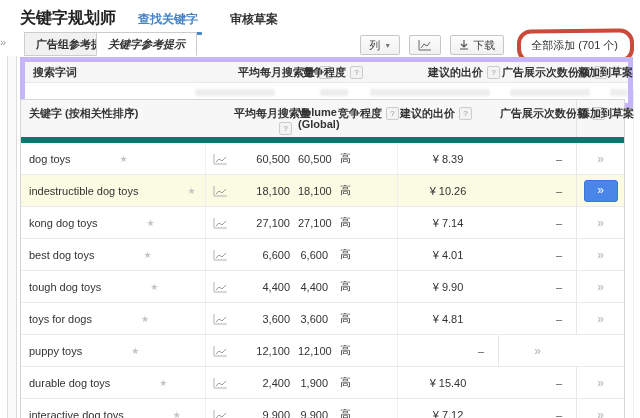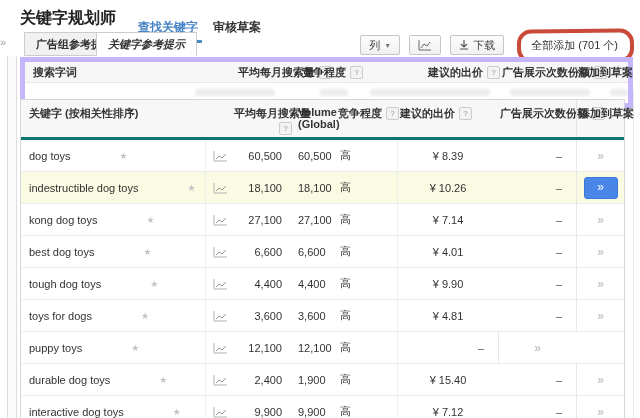--- a/index.html
+++ b/index.html
@@ -2,21 +2,21 @@
 <html><head>
 <meta charset="utf-8">
 <style>
   html,body{margin:0;padding:0;background:#fff;}
   .screen{position:relative;width:640px;height:418px;background:#fff;overflow:hidden;
           font-family:"Liberation Sans","DejaVu Sans",sans-serif;color:#333;}
 
   
   .app-header{position:absolute;left:0;top:0;width:640px;height:32px;background:#fff;}
   .page-title{position:absolute;left:20px;top:8px;font-size:16px;font-weight:bold;color:#222;}
-  .top-tabs{position:absolute;left:138px;top:12px;height:32px;display:flex;gap:15px;text-align:center;}
+  .top-tabs{position:absolute;left:138px;top:4px;height:32px;display:flex;gap:32px;text-align:center;}
   .top-tab{position:relative;height:32px;line-height:30px;font-size:12px;font-weight:bold;color:#333;cursor:pointer;white-space:nowrap;}
   .top-tab.active{color:#4583c6;}
   .tab-underline{position:absolute;left:-4px;right:-4px;bottom:1px;height:3px;background:#4988c9;border-radius:1px;}
 
   
   .left-strip{position:absolute;left:7px;top:56px;bottom:0;width:8px;background:#fbfbfb;
               border-left:1px solid #ddd;border-right:1px solid #ddd;}
   .expand-arrow{position:absolute;left:0px;top:36px;font-size:11px;color:#999;cursor:pointer;}
 
   
@@ -41,38 +41,38 @@
   .search-panel{position:absolute;left:20px;top:57px;width:603px;height:41px;border:5px solid #c4b5fd;background:#fff;}
   .search-head{position:relative;height:20px;background:#f6f6f6;border-bottom:1px solid #e8e8e8;
                font-size:11px;font-weight:bold;color:#333;line-height:20px;}
   .search-head span.lbl{position:absolute;top:0;white-space:nowrap;}
   .ghost-row{position:relative;height:20px;background:#fff;}
   .ghost-row i{position:absolute;top:6px;height:7px;background:#c4c4c4;opacity:.3;border-radius:2px;filter:blur(1px);}
 
   
   .main-table{position:absolute;left:20px;top:99px;width:603px;border:1px solid #d6d6d6;border-bottom:none;background:#fff;}
   .grid{display:grid;grid-template-columns:185px 28px 64px 38px 62px 100px 78px 48px;}
-  .thead{background:#f7f7f7;border-bottom:3px solid #0f766e;font-size:11px;font-weight:bold;color:#333;height:37px;}
+  .thead{background:#f7f7f7;border-bottom:6px solid #0f766e;font-size:11px;font-weight:bold;color:#333;height:37px;}
   .thead .hc{padding-top:6px;white-space:nowrap;overflow:visible;}
   .hc.kwh{padding-left:8px;}
   .hc.avgh{text-align:center;}
   .hc.avgh .h2{display:block;text-align:right;padding-right:6px;margin-top:1px;}
   .hc.volh{text-align:center;line-height:12px;}
   .hc.comph{padding-left:2px;}
   .hc.bidh{padding-left:2px;}
   .hc.shareh{padding-left:2px;}
   .hc.addh{padding-left:2px;border-left:1px solid #e2e2e2;height:100%;box-sizing:border-box;}
 
   .trow{height:31px;align-items:center;font-size:11px;color:#333;border-bottom:1px solid #ebebeb;background:#fff;}
   .trow.hl{background:#fbfae3;}
   .c{white-space:nowrap;}
   .c.kw{padding-left:8px;border-right:1px solid #efefef;align-self:stretch;display:flex;align-items:center;gap:43px;}
   .star{font-size:9px;color:#c4c4c4;margin-left:6px;cursor:pointer;}
   .c.chart{text-align:center;}
-  .c.num{text-align:right;padding-right:16px;}
+  .c.num{text-align:right;padding-right:8px;}
   .c.comp{padding-left:4px;border-right:1px solid #efefef;align-self:stretch;display:flex;align-items:center;}
   .c.bid{text-align:center;}
   .c.share{text-align:right;padding-right:14px;color:#555;}
   .c.add{text-align:center;border-left:1px solid #e7e7e7;align-self:stretch;display:flex;align-items:center;justify-content:center;}
   .add-chevron{color:#b3b3b3;font-size:12px;cursor:pointer;display:inline-block;min-width:14px;text-align:center;}
   .add-chevron.added{background:#4a86e8;border:1px solid #3a76d8;border-radius:3px;color:#fff;
                      width:32px;height:20px;line-height:19px;font-size:12px;}
   .spark{display:inline-block;vertical-align:middle;cursor:pointer;}
   .edge-line{position:absolute;left:633px;top:90px;bottom:0;width:0;border-left:1px solid #ececec;}
 </style>

